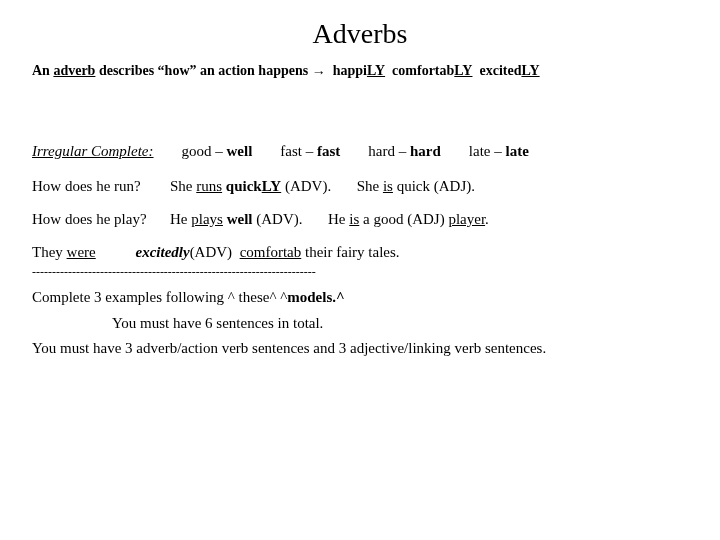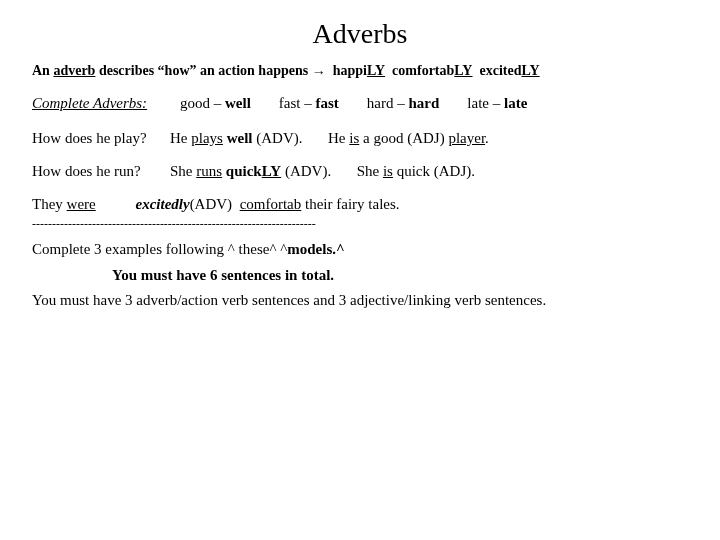--- a/index.html
+++ b/index.html
@@ -48,20 +48,21 @@
 
     .irregular-label {
       font-style: italic;
       text-decoration: underline;
       font-weight: normal;
       min-width: 120px;
     }
 
     .irr-pair {
       display: inline;
+      margin-top: 48px;
     }
 
     .section-row {
       display: flex;
       align-items: baseline;
       gap: 18px;
       margin-bottom: 16px;
       font-size: 15px;
     }
 
@@ -98,64 +99,63 @@
     }
 
     .instructions {
       font-size: 15px;
       line-height: 1.7;
     }
 
     .instructions .line2 {
       padding-left: 80px;
       display: block;
-      font-weight: bold;
     }
 
     em {
       font-style: italic;
       margin-left: 36px;
     }
   </style>
 </head>
 <body>
 
 <div class="page">
 
   <h1 class="title">Adverbs</h1>
 
   <div class="subtitle">
     <span>An </span><span style="text-decoration:underline">adverb</span><span> describes “how” an action happens →&nbsp; happi</span><u><strong>LY</strong></u><span>&nbsp; comfortab</span><u><strong>LY</strong></u><span>&nbsp; excited</span><u><strong>LY</strong></u>
   </div>
 
   <div class="irregular-row">
-    <span class="irregular-label">Complete Adverbs:</span>
+    <span class="irregular-label">Irregular Complete:</span>
     <span class="irr-pair">good – <strong>well</strong></span>
     <span class="irr-pair">fast – <strong>fast</strong></span>
     <span class="irr-pair">hard – <strong>hard</strong></span>
     <span class="irr-pair">late – <strong>late</strong></span>
+  </div>
+
+  <div class="section-row">
+    <span class="question">How does he run?</span>
+    <span class="sentence">
+      She <u>runs</u> <strong>quick<u>LY</u></strong> (ADV).
+    </span>
+    <span class="sentence">
+      &nbsp; She <u>is</u> quick (ADJ).
+    </span>
   </div>
 
   <div class="section-row">
     <span class="question">How does he play?</span>
     <span class="sentence">
       He <u>plays</u> <strong>well</strong> (ADV).
     </span>
     <span class="sentence">
       &nbsp; He <u>is</u> a good (ADJ) <u>player</u>.
-    </span>
-  </div>
-
-  <div class="section-row">
-    <span class="question">How does he run?</span>
-    <span class="sentence">
-      She <u>runs</u> <strong>quick<u>LY</u></strong> (ADV).
-    </span>
-    <span class="sentence">
-      &nbsp; She <u>is</u> quick (ADJ).
     </span>
   </div>
 
   <div class="they-row">
     They <u>were</u> <em><strong>excitedly</strong></em>(ADV) &nbsp;<u>comfortab</u> their fairy tales.
   </div>
 
   <div class="divider">
     -----------------------------------------------------------------------
   </div>

